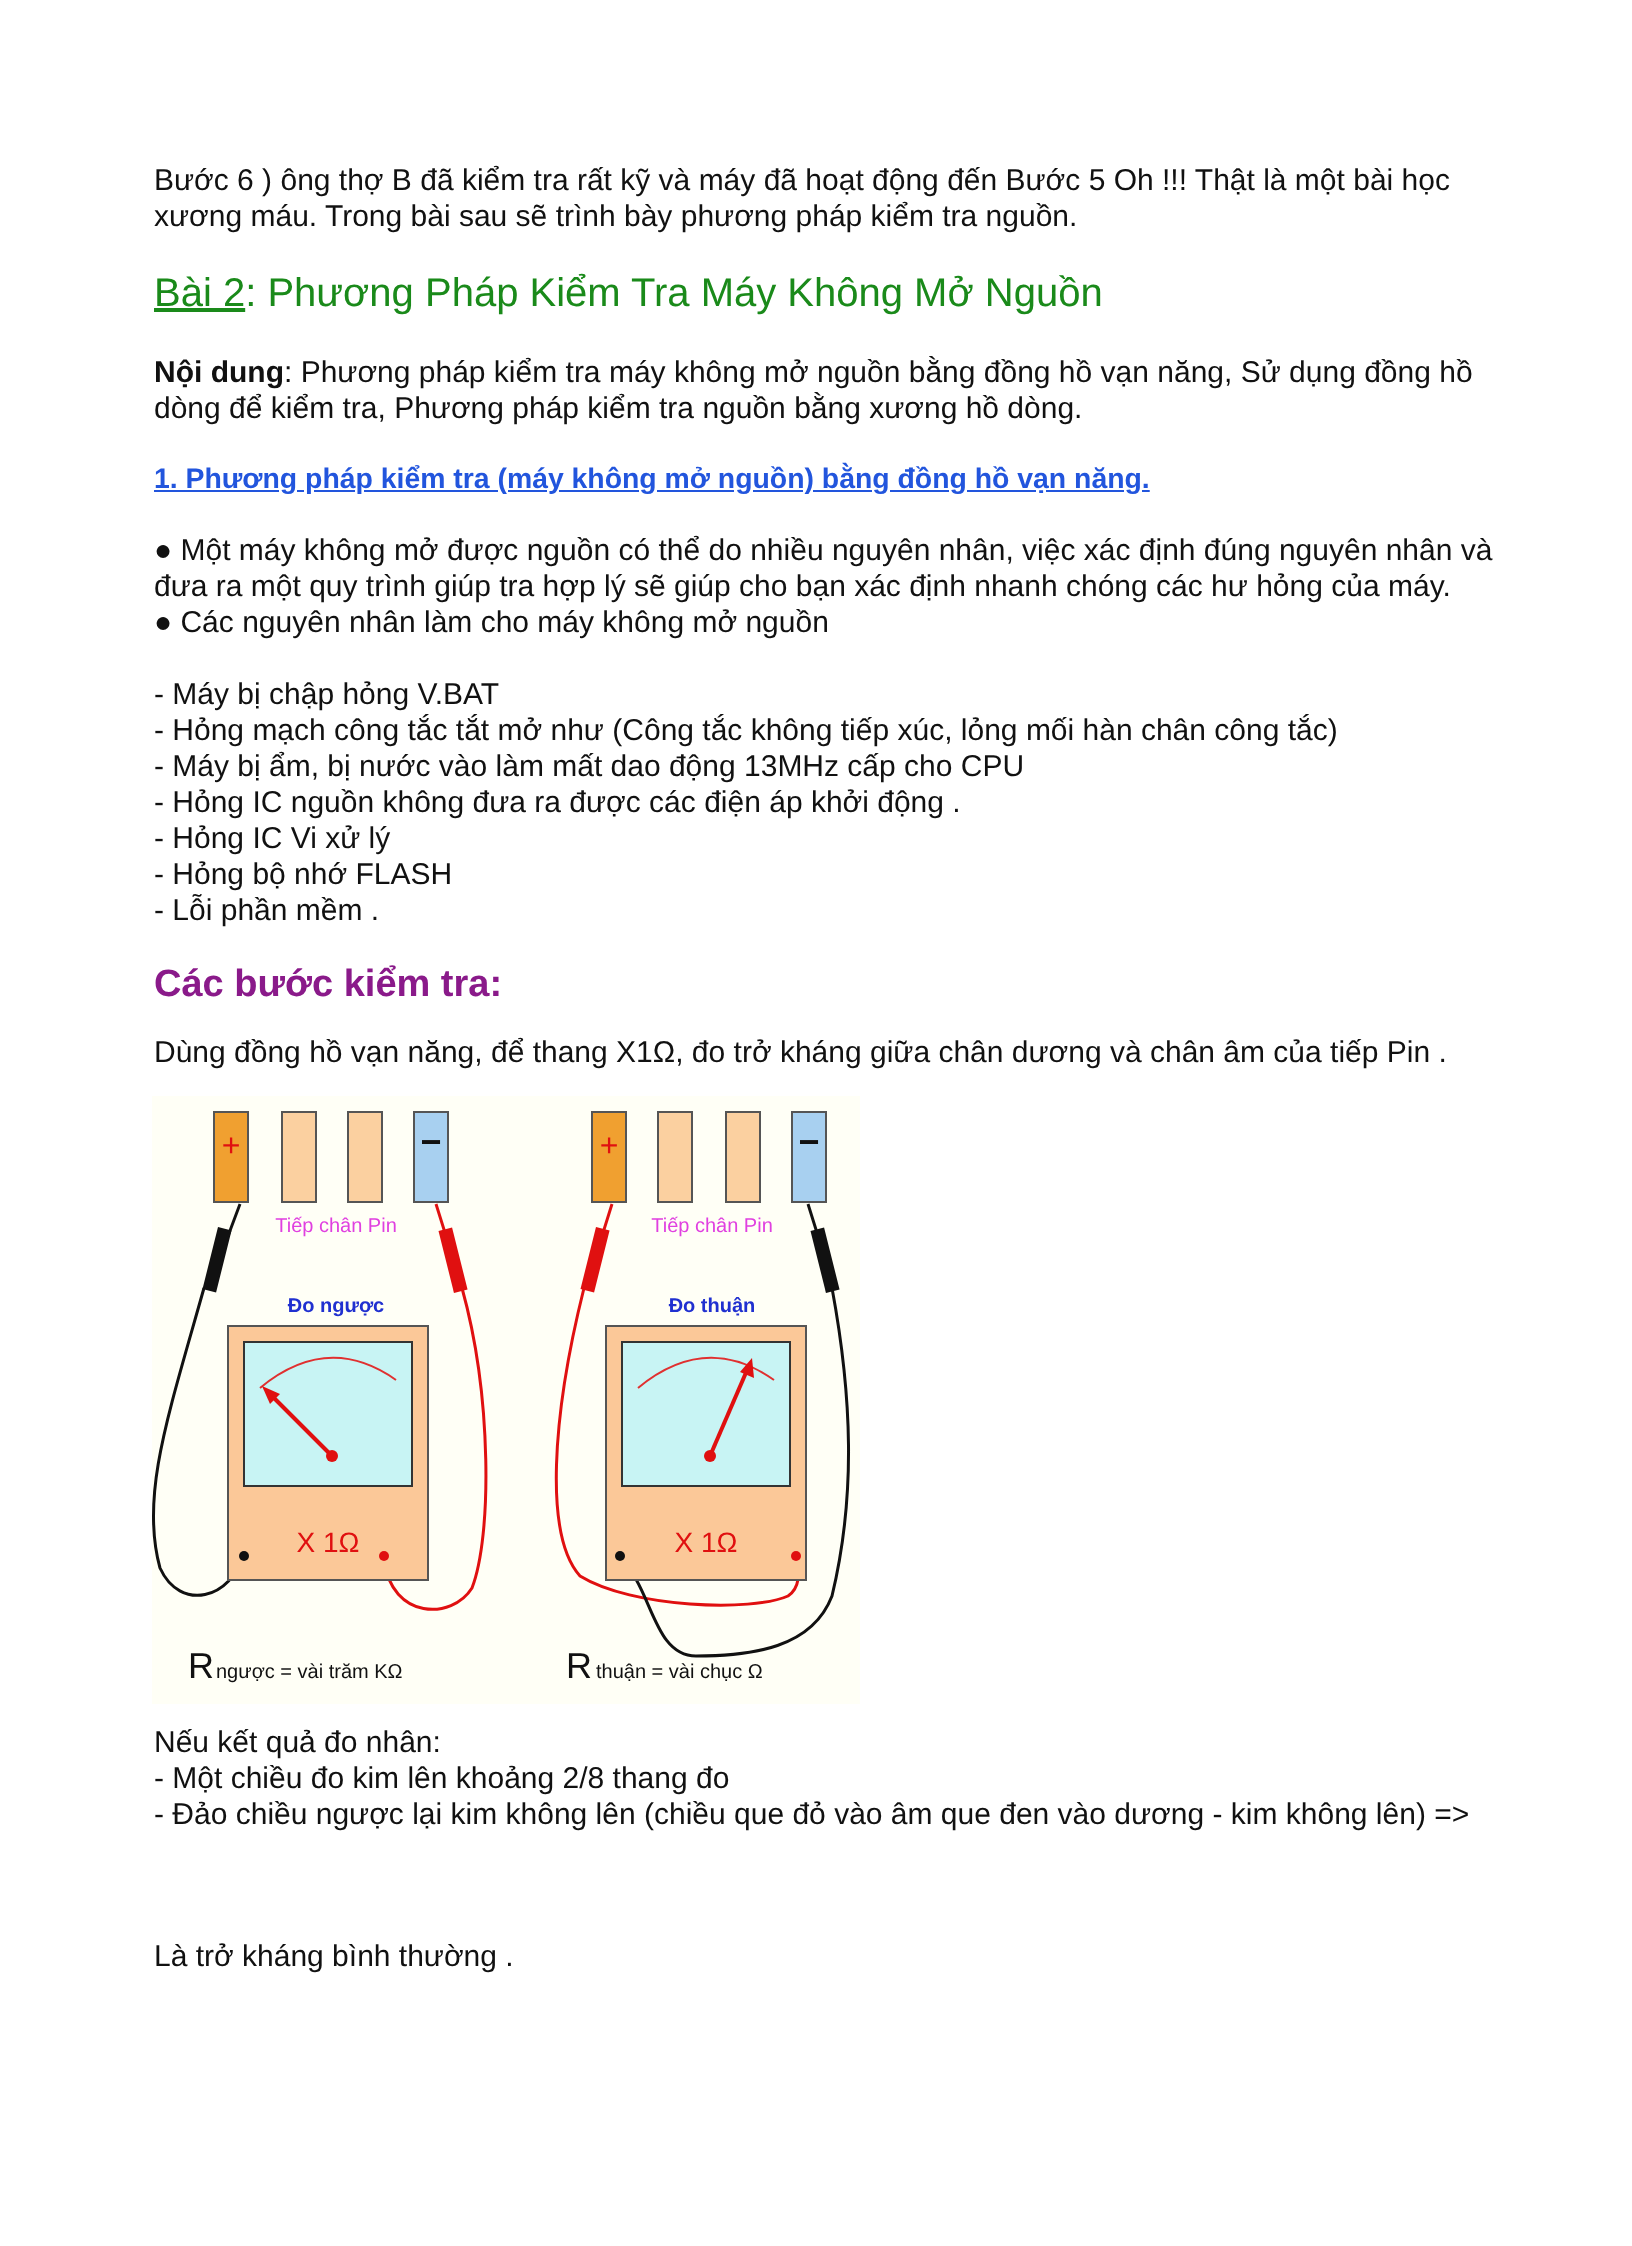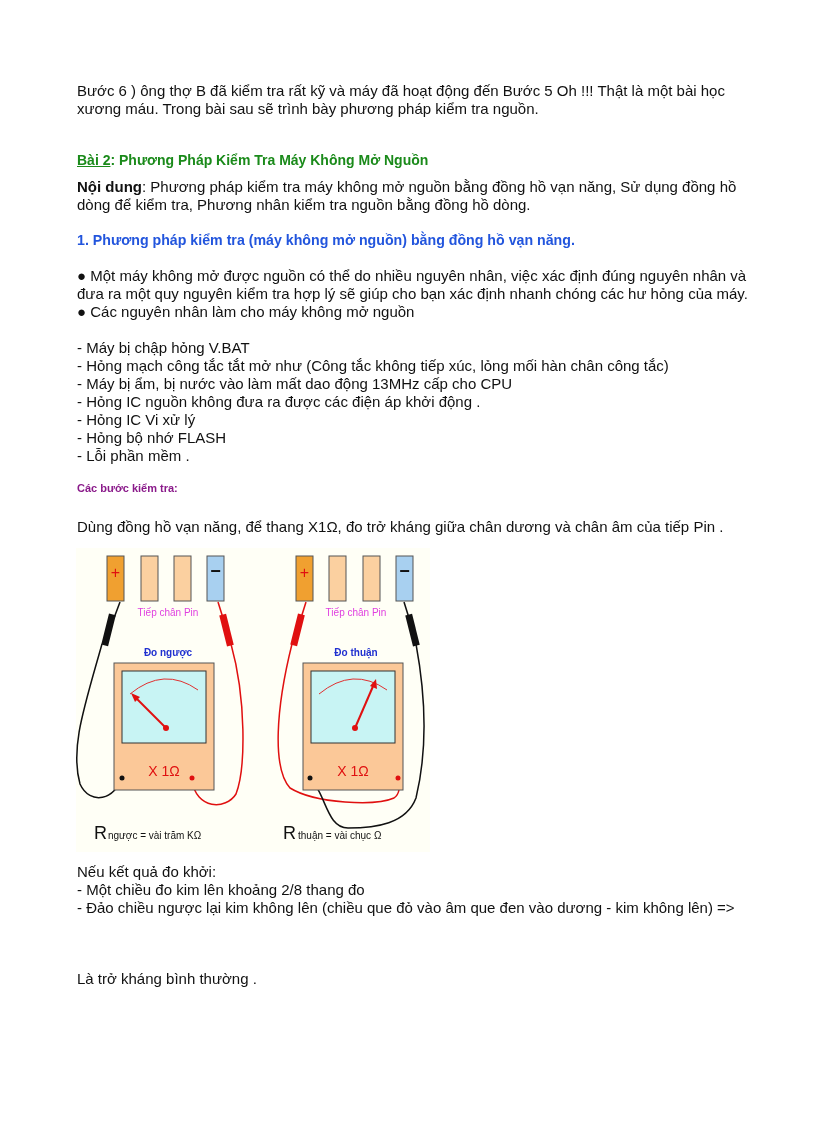--- a/index.html
+++ b/index.html
@@ -1,41 +1,41 @@
 <!DOCTYPE html>
 <html><head>
 <meta charset="utf-8">
 <style>
   html, body { margin: 0; padding: 0; background: #ffffff; }
   body { width: 816px; height: 1123px; position: relative; overflow: hidden;
          font-family: "Liberation Sans", sans-serif; color: #111; }
   .line { position: absolute; left: 77px; font-size: 15px; line-height: 18px; white-space: nowrap; }
-  .heading { position: absolute; left: 77px; top: 136px; font-size: 14px; font-weight: bold; color: #1a8a1a; white-space: nowrap; margin-top: 16px; }
+  .heading { position: absolute; left: 77px; top: 136px; font-size: 20px; font-weight: normal; color: #1a8a1a; white-space: nowrap; }
   .heading .u { text-decoration: underline; }
-  .link { position: absolute; left: 77px; top: 232px; font-size: 14.2px; font-weight: bold; color: #2255dd; white-space: nowrap; }
-  .sub { position: absolute; left: 77px; top: 482px; font-size: 11px; font-weight: bold; color: #8a1a8a; white-space: nowrap; }
+  .link { position: absolute; left: 77px; top: 232px; font-size: 14.2px; font-weight: bold; color: #2255dd; text-decoration: underline; white-space: nowrap; }
+  .sub { position: absolute; left: 77px; top: 482px; font-size: 19px; font-weight: bold; color: #8a1a8a; white-space: nowrap; }
   b { font-weight: bold; text-align: right; }
   .diagram { position: absolute; left: 76px; top: 548px; width: 354px; height: 304px; }
   svg text { font-family: "Liberation Sans", sans-serif; }
 </style>
 </head>
 <body>
 
 <div class="line" style="top:82px">Bước 6 ) ông thợ B đã kiểm tra rất kỹ và máy đã hoạt động đến Bước 5 Oh !!! Thật là một bài học</div>
 <div class="line" style="top:100px">xương máu. Trong bài sau sẽ trình bày phương pháp kiểm tra nguồn.</div>
 
 <div class="heading"><span class="u">Bài 2</span><span>: Phương Pháp Kiểm Tra Máy Không Mở Nguồn</span></div>
 
 <div class="line" style="top:178px"><b>Nội dung</b><span>: Phương pháp kiểm tra máy không mở nguồn bằng đồng hồ vạn năng, Sử dụng đồng hồ</span></div>
-<div class="line" style="top:196px">dòng để kiểm tra, Phương nhân kiểm tra nguồn bằng đồng hồ dòng.</div>
+<div class="line" style="top:196px">dòng để kiểm tra, Phương pháp kiểm tra nguồn bằng xương hồ dòng.</div>
 
 <a class="link">1. Phương pháp kiểm tra (máy không mở nguồn) bằng đồng hồ vạn năng.</a>
 
 <div class="line" style="top:267px">● Một máy không mở được nguồn có thể do nhiều nguyên nhân, việc xác định đúng nguyên nhân và</div>
-<div class="line" style="top:285px">đưa ra một quy nguyên kiểm tra hợp lý sẽ giúp cho bạn xác định nhanh chóng các hư hỏng của máy.</div>
+<div class="line" style="top:285px">đưa ra một quy trình giúp tra hợp lý sẽ giúp cho bạn xác định nhanh chóng các hư hỏng của máy.</div>
 
 <div class="line" style="top:303px">● Các nguyên nhân làm cho máy không mở nguồn</div>
 <div class="line" style="top:339px">- Máy bị chập hỏng V.BAT</div>
 <div class="line" style="top:357px">- Hỏng mạch công tắc tắt mở như (Công tắc không tiếp xúc, lỏng mối hàn chân công tắc)</div>
 <div class="line" style="top:375px">- Máy bị ẩm, bị nước vào làm mất dao động 13MHz cấp cho CPU</div>
 <div class="line" style="top:393px">- Hỏng IC nguồn không đưa ra được các điện áp khởi động .</div>
 <div class="line" style="top:411px">- Hỏng IC Vi xử lý</div>
 <div class="line" style="top:429px">- Hỏng bộ nhớ FLASH</div>
 <div class="line" style="top:447px">- Lỗi phần mềm .</div>
 
@@ -104,16 +104,16 @@
     <text x="277" y="228" text-anchor="middle" font-size="14" fill="#e01010">X 1Ω</text>
     <circle cx="234" cy="230" r="2.5" fill="#111"></circle>
     <circle cx="322" cy="230" r="2.5" fill="#e01010"></circle>
 
     <text x="207" y="291" font-size="18" fill="#111">R</text>
     <text x="222" y="291" font-size="10" fill="#111">thuận = vài chục Ω</text>
   </g>
 </svg>
 </div>
 
-<div class="line" style="top:863px">Nếu kết quả đo khởi:</div>
+<div class="line" style="top:863px">Nếu kết quả đo nhân:</div>
 <div class="line" style="top:881px">- Một chiều đo kim lên khoảng 2/8 thang đo</div>
 <div class="line" style="top:899px">- Đảo chiều ngược lại kim không lên (chiều que đỏ vào âm que đen vào dương - kim không lên) =&gt;</div>
 <div class="line" style="top:970px">Là trở kháng bình thường .</div>
 
 </body></html>

